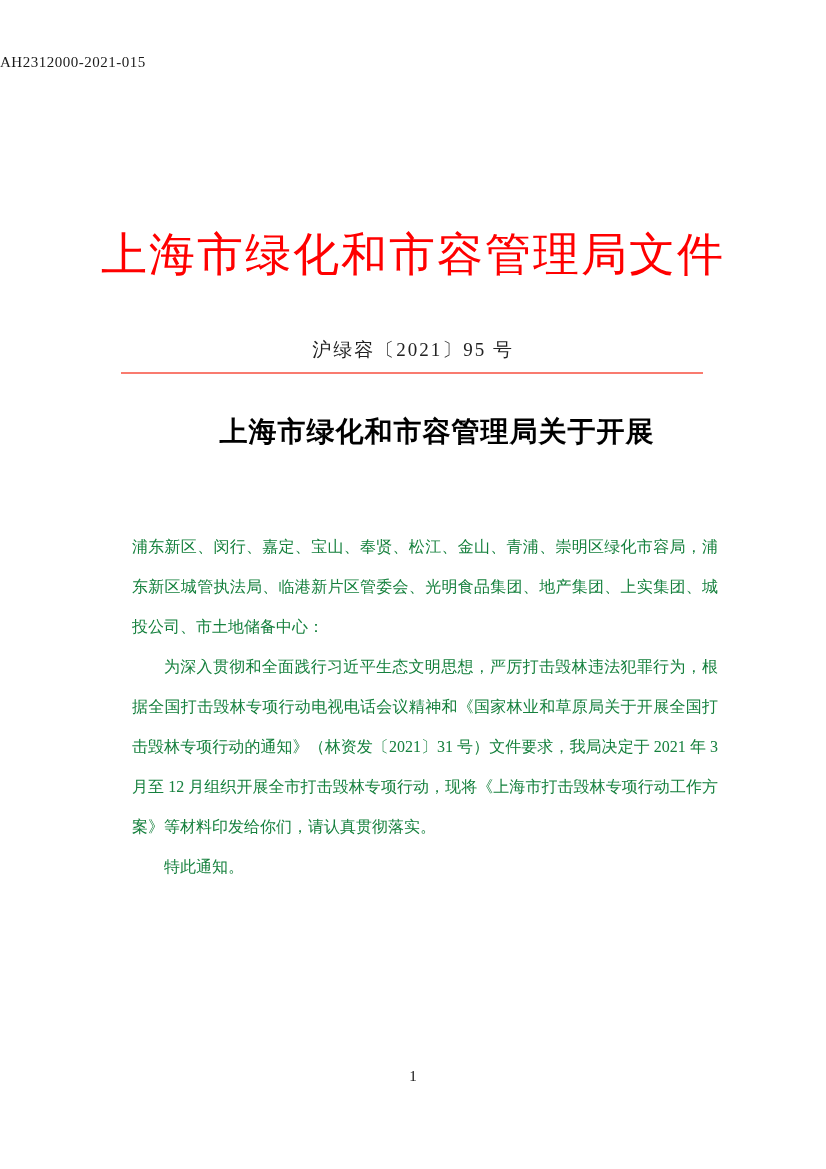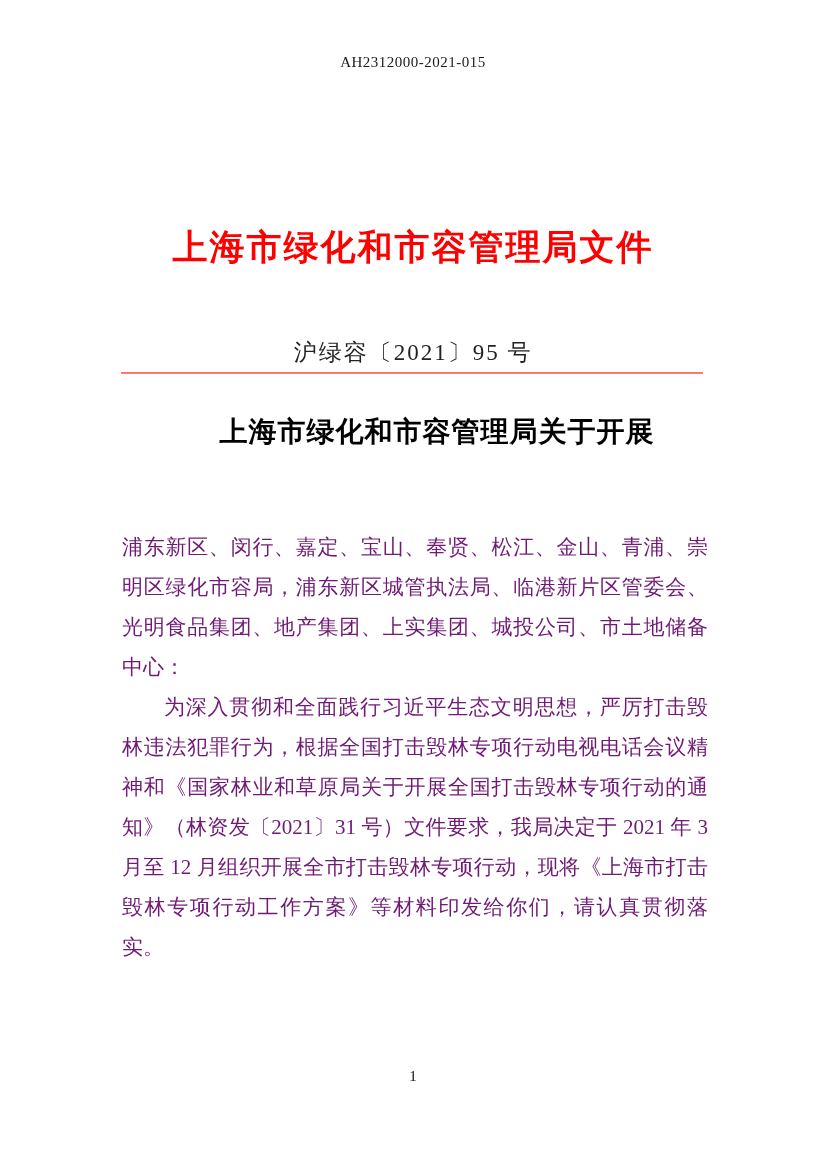--- a/index.html
+++ b/index.html
@@ -15,44 +15,44 @@
     background: #ffffff;
     overflow: hidden;
     font-family: "Liberation Serif", "DejaVu Serif", serif;
     color: #1a1a1a;
   }
   .doc-code {
     position: absolute;
     top: 54px;
     left: 0;
     width: 100%;
-    text-align: center;
+    text-align: left;
     font-size: 15px;
     letter-spacing: 0.5px;
     color: #1a1a1a;
   }
   .org-title {
     position: absolute;
     top: 224px;
     left: 0;
     width: 100%;
     text-align: center;
-    font-size: 35px;
-    font-weight: 700;
+    font-size: 46px;
+    font-weight: 400;
     letter-spacing: 2px;
     color: #ff0000;
     white-space: nowrap;
   }
   .doc-number {
     position: absolute;
     top: 337px;
     left: 0;
     width: 100%;
     text-align: center;
-    font-size: 23px;
+    font-size: 19px;
     letter-spacing: 2px;
     color: #222222;
   }
   .red-rule {
     position: absolute;
     top: 372px;
     left: 121px;
     width: 582px;
     height: 0;
     border-top: 2px solid #f97b6f;
@@ -66,27 +66,27 @@
     font-size: 28px;
     font-weight: bold;
     line-height: 39px;
     letter-spacing: 1px;
     color: #000000;
     padding-left: 24px;
   }
   .body-text {
     position: absolute;
     top: 527px;
-    left: 122px;
+    left: 132px;
     width: 586px;
-    font-size: 21px;
+    font-size: 16px;
     line-height: 40px;
     text-align: justify;
     text-justify: inter-character;
-    color: #701a75;
+    color: #15803d;
   }
   .body-text p {
     margin: 0;
   }
   .body-text p.indent {
     text-indent: 2em;
   }
   .page-number {
     position: absolute;
     top: 1068px;
@@ -110,17 +110,18 @@
 
   <div class="red-rule"></div>
 
   <div class="notice-heading">
     <div>上海市绿化和市容管理局关于开展</div>
   </div>
 
   <div class="body-text">
     <p>浦东新区、闵行、嘉定、宝山、奉贤、松江、金山、青浦、崇明区绿化市容局，浦东新区城管执法局、临港新片区管委会、光明食品集团、地产集团、上实集团、城投公司、市土地储备中心：</p>
     <p class="indent">为深入贯彻和全面践行习近平生态文明思想，严厉打击毁林违法犯罪行为，根据全国打击毁林专项行动电视电话会议精神和《国家林业和草原局关于开展全国打击毁林专项行动的通知》（林资发〔2021〕31 号）文件要求，我局决定于 2021 年 3 月至 12 月组织开展全市打击毁林专项行动，现将《上海市打击毁林专项行动工作方案》等材料印发给你们，请认真贯彻落实。</p>
+    <p class="indent">特此通知。</p>
   </div>
 
   <div class="page-number">1</div>
 
 </div>
 
 </body></html>

